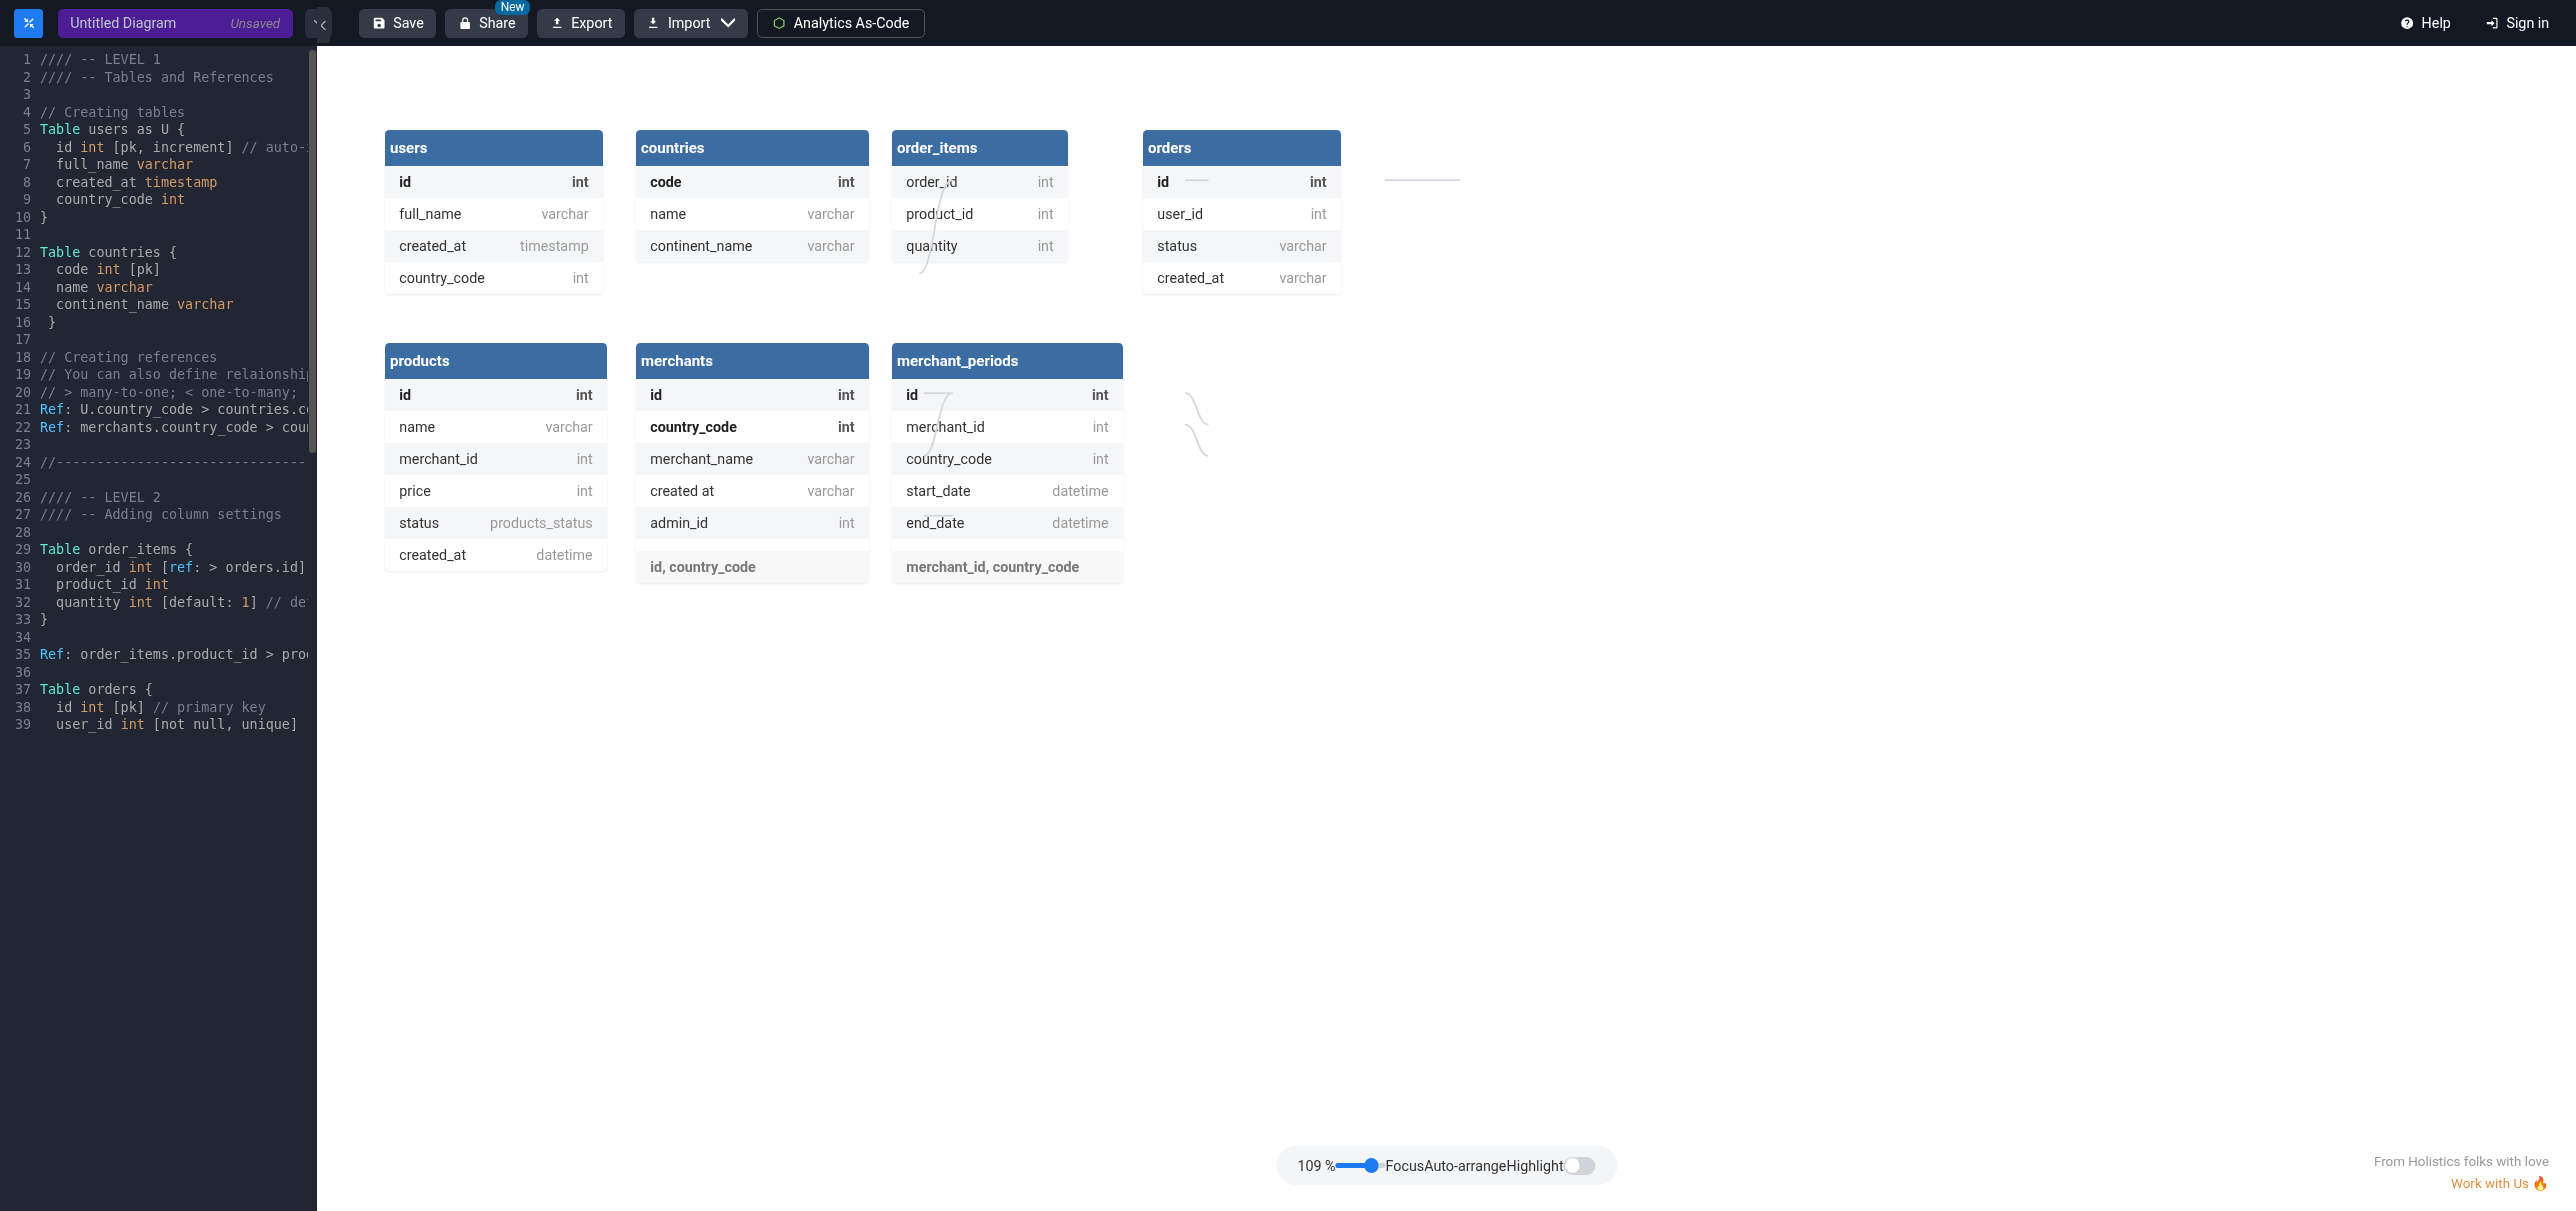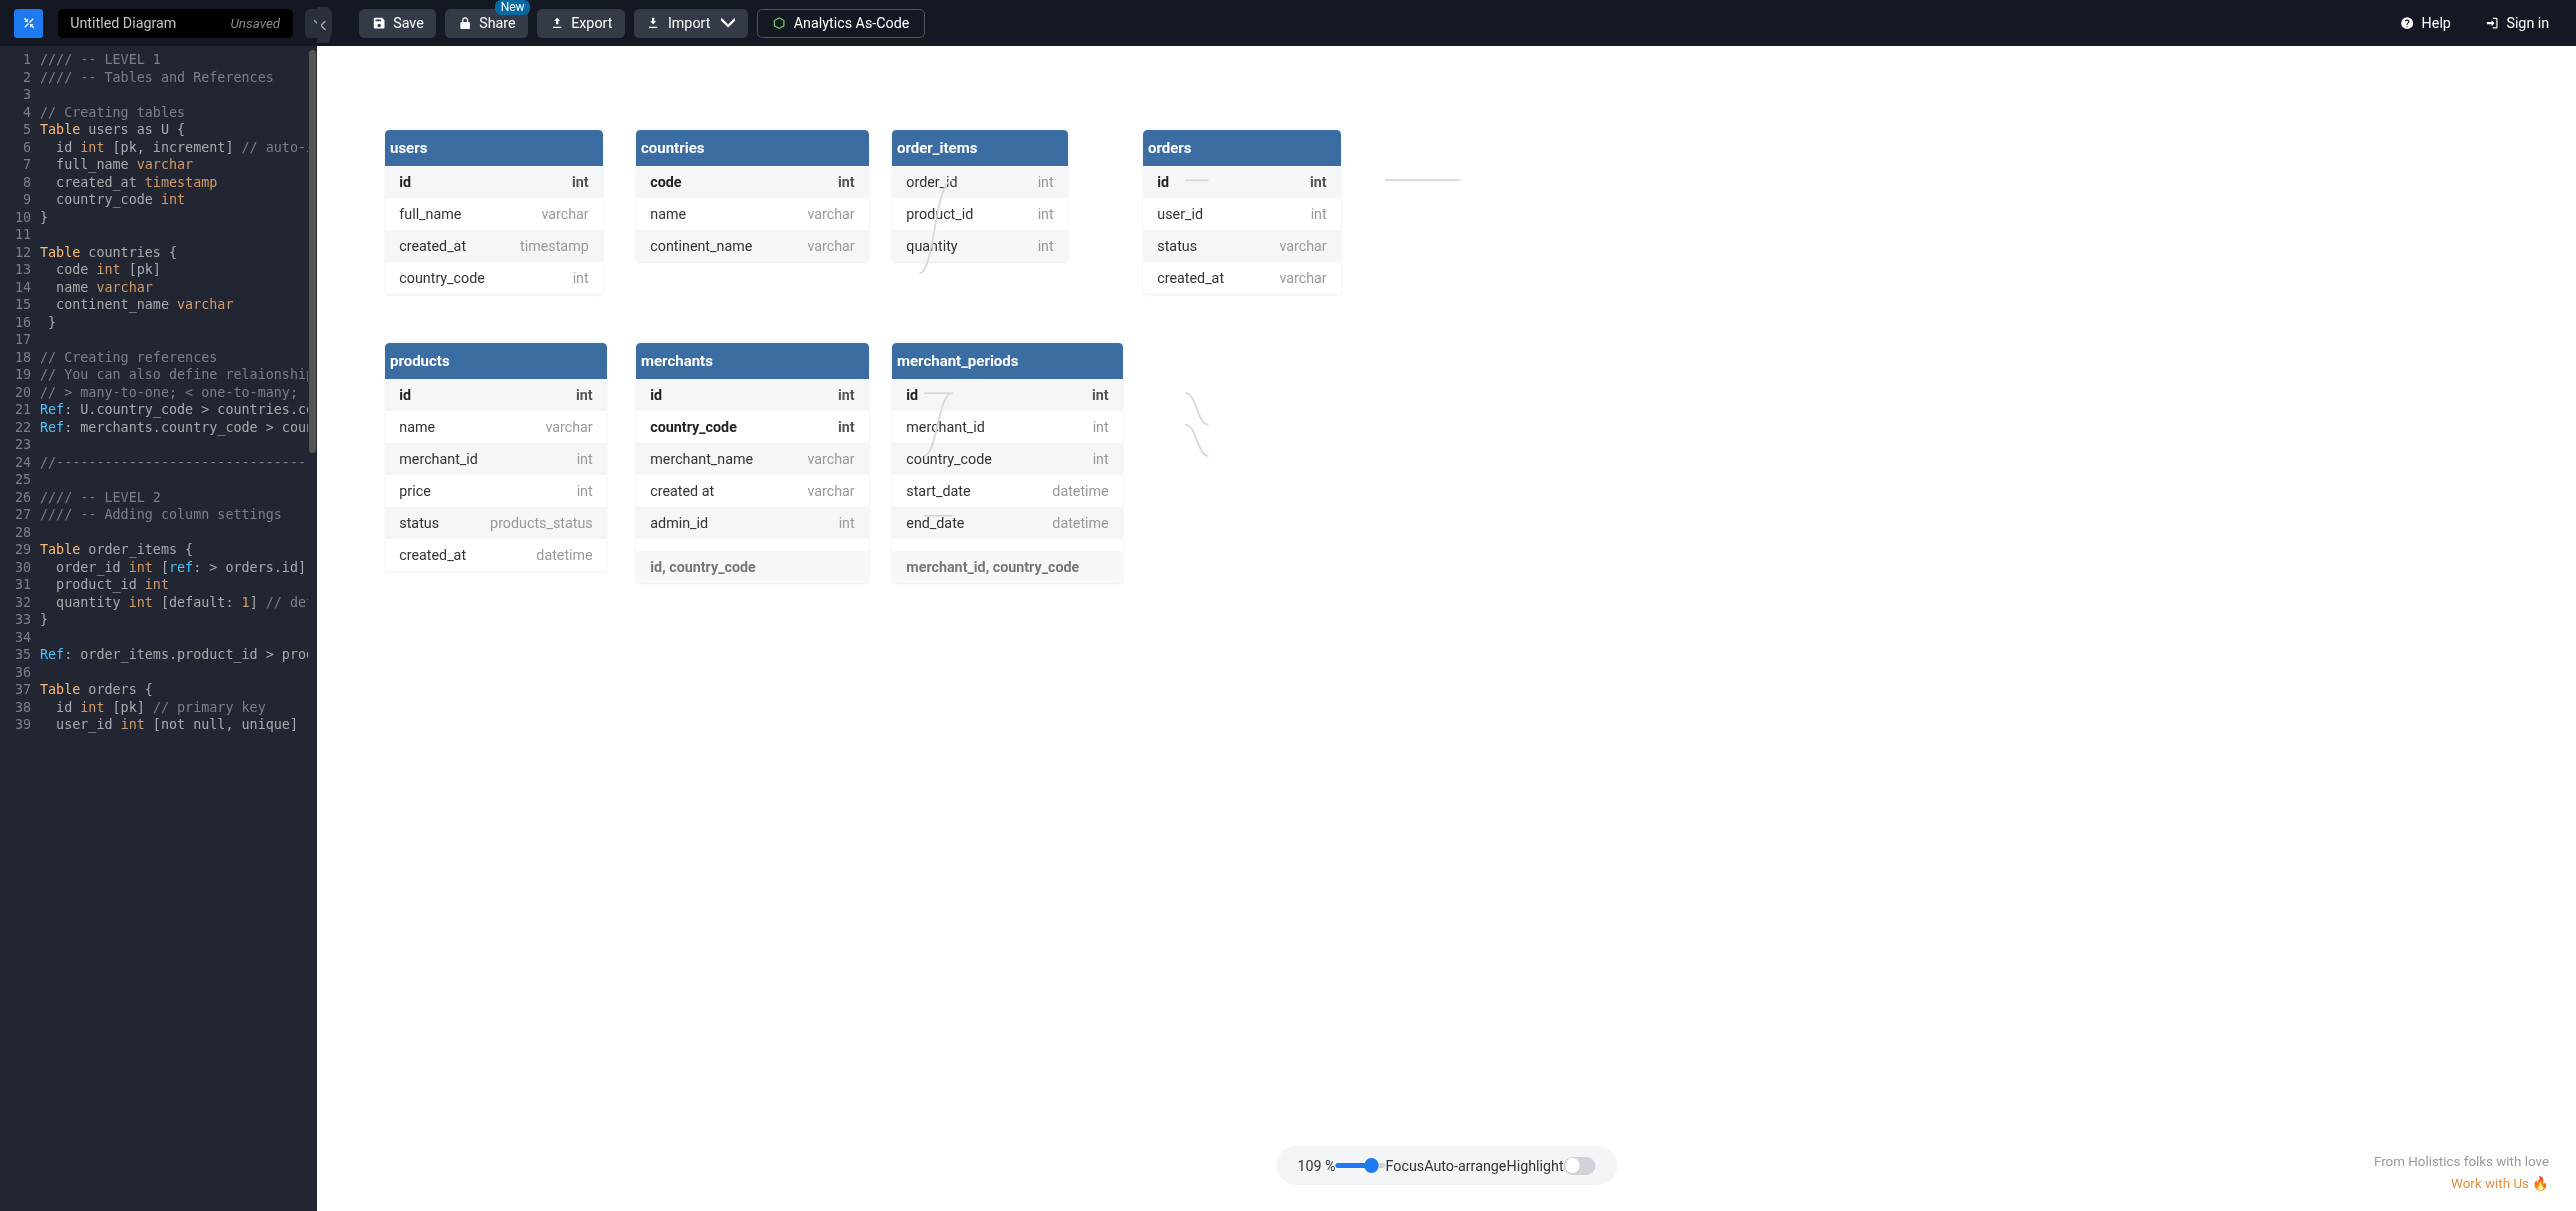--- a/index.html
+++ b/index.html
@@ -27,21 +27,21 @@
 .logo {
   width: 29px; height: 29px;
   background: #1e7af0;
   border-radius: 3.6px;
   display: flex; align-items: center; justify-content: center;
 }
 .logo svg { width: 16px; height: 16px; fill: #fff; }
 .title-group {
   display: flex;
   align-items: center;
-  background: #000000;
+  background: #4c1d95;
   border-radius: 5.4px;
   height: 29px;
   padding: 0 12.5px;
   gap: 54px;
   margin-left: 5.4px;
 }
 .title-group .title { color: #c0c4cc; font-size: 14.3px; }
 .title-group .unsaved { color: #888; font-style: italic; font-size: 13.4px; }
 .chev-btn {
   width: 27px; height: 29px;
@@ -95,21 +95,21 @@
 .gutter {
   width: 40px;
   text-align: right;
   color: #7a7f8c;
   padding: 5.4px 9px 5.4px 0;
   user-select: none;
 }
 .gutter div { height: 17.5px; }
 .code { padding: 5.4px 0; flex: 1; white-space: pre; overflow: hidden; }
 .code .line { height: 17.5px; }
-.k-tab { color: #fdba74; }
+.k-tab { color: #5eead4; }
 .k-type { color: #d19a66; }
 .k-ref { color: #4fc1ff; }
 .k-num { color: #d19a66; }
 .k-cmt { color: #7a7f8c; }
 .scrollbar {
   width: 9px;
   background: transparent;
 }
 .scroll-thumb {
   width: 7.2px;

